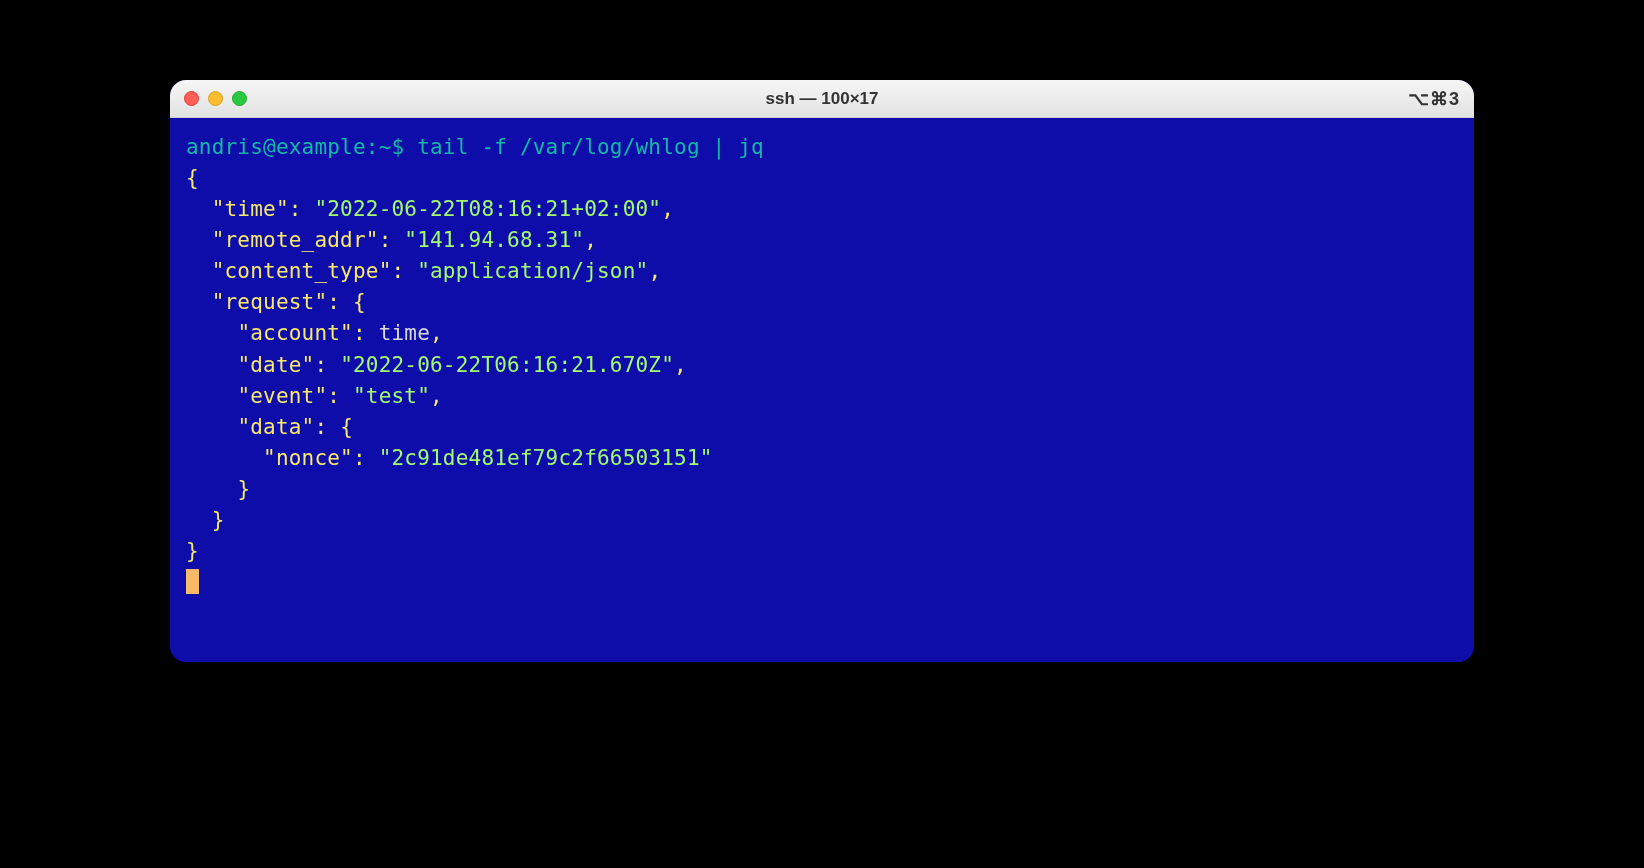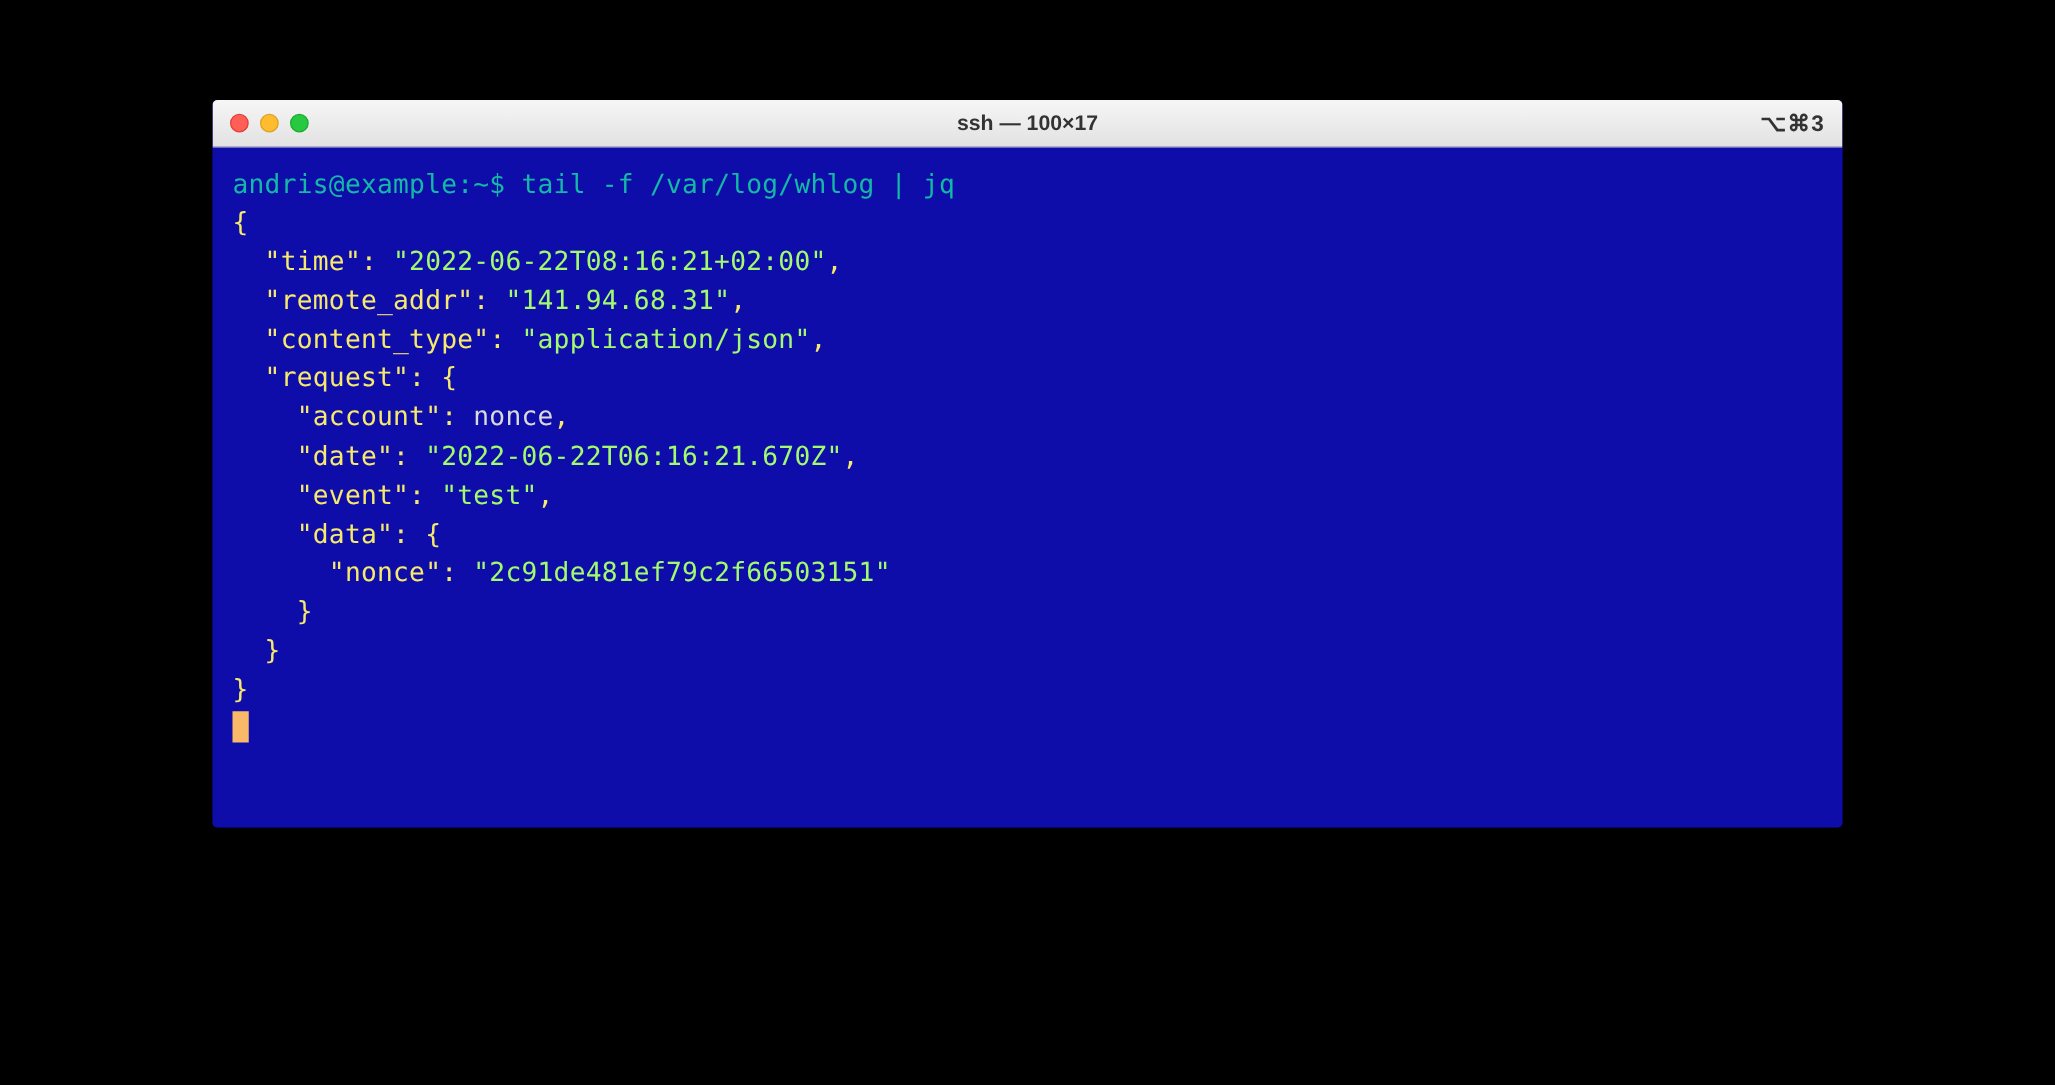--- a/index.html
+++ b/index.html
@@ -15,21 +15,21 @@
       display: flex;
       align-items: flex-start;
       justify-content: center;
       padding-top: 80px;
       font-family: ui-monospace, "SF Mono", Menlo, Monaco, Consolas, monospace;
     }
     
     .terminal-window {
       width: 1304px;
       background: #0f0da9;
-      border-radius: 4px;
+      border-radius: 16px;
       overflow: hidden;
       box-shadow: 0 20px 60px rgba(0,0,0,0.5);
     }
     
     .titlebar {
       background: #e8e8e8;
       background: linear-gradient(to bottom, #f6f6f6, #e2e2e2);
       height: 38px;
       display: flex;
       align-items: center;
@@ -132,21 +132,21 @@
     <div class="window-shortcut">⌥⌘3</div>
   </div>
 
   <div class="terminal-body">
 <pre><span class="prompt-line"><span>andris@example:~$</span> <span>tail -f /var/log/whlog | jq</span></span>
 <span class="json-punct">{</span>
   <span class="json-key">"time"</span><span class="json-punct">: </span><span class="json-string">"2022-06-22T08:16:21+02:00"</span><span class="json-punct">,</span>
   <span class="json-key">"remote_addr"</span><span class="json-punct">: </span><span class="json-string">"141.94.68.31"</span><span class="json-punct">,</span>
   <span class="json-key">"content_type"</span><span class="json-punct">: </span><span class="json-string">"application/json"</span><span class="json-punct">,</span>
   <span class="json-key">"request"</span><span class="json-punct">: </span><span class="json-punct">{</span>
-    <span class="json-key">"account"</span><span class="json-punct">: </span><span class="json-null">nonce</span><span class="json-punct">,</span>
+    <span class="json-key">"account"</span><span class="json-punct">: </span><span class="json-null">time</span><span class="json-punct">,</span>
     <span class="json-key">"date"</span><span class="json-punct">: </span><span class="json-string">"2022-06-22T06:16:21.670Z"</span><span class="json-punct">,</span>
     <span class="json-key">"event"</span><span class="json-punct">: </span><span class="json-string">"test"</span><span class="json-punct">,</span>
     <span class="json-key">"data"</span><span class="json-punct">: </span><span class="json-punct">{</span>
       <span class="json-key">"nonce"</span><span class="json-punct">: </span><span class="json-string">"2c91de481ef79c2f66503151"</span>
     <span class="json-punct">}</span>
   <span class="json-punct">}</span>
 <span class="json-punct">}</span>
 <span class="cursor-block"></span></pre>
   </div>
 </div>

